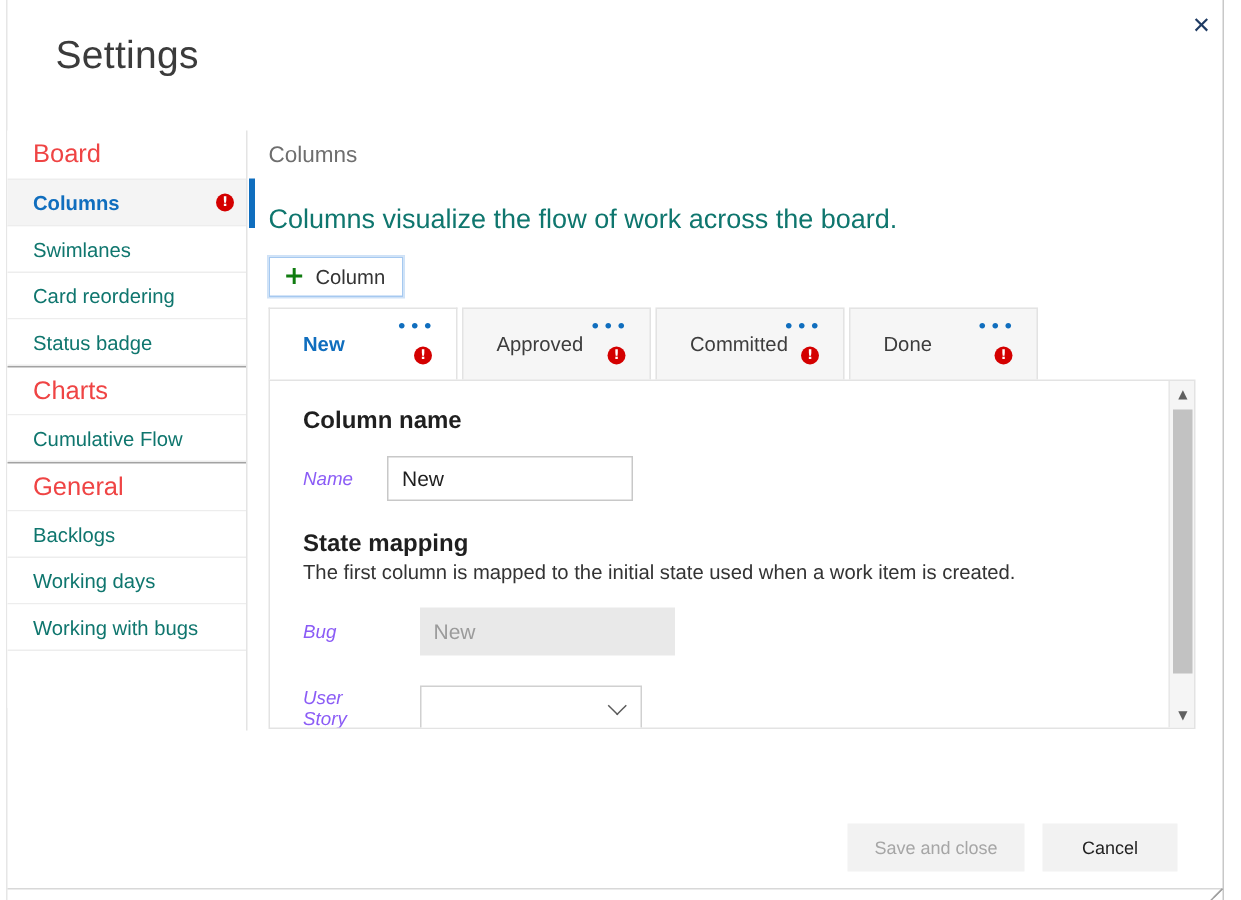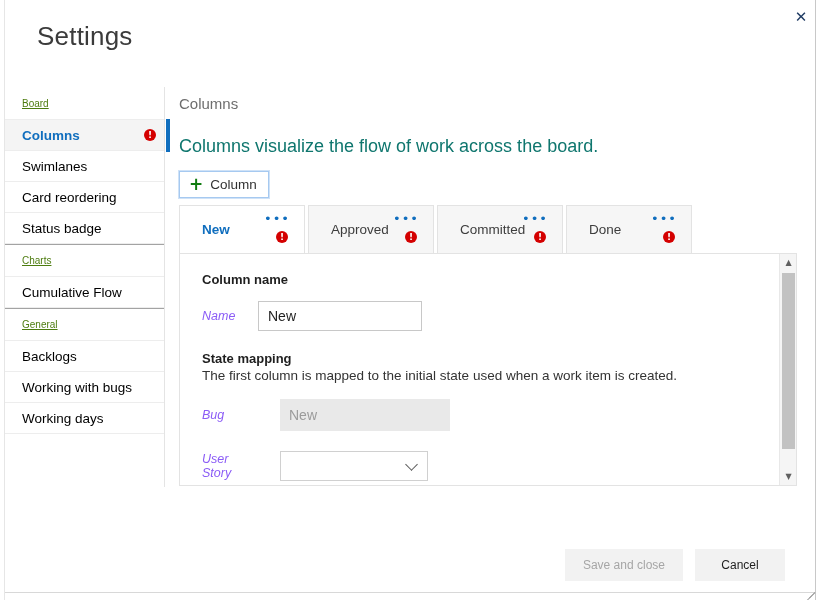--- a/index.html
+++ b/index.html
@@ -60,36 +60,35 @@
     position: absolute;
     left: 164px; top: 87px;
     width: 1px; height: 400px;
     background: #e4e4e4;
   }
 
   .grp-header {
     height: 33px;
     display: flex; align-items: center;
     padding-left: 17px;
-    font-size: 10px;
-    color: #4d7c0f;
+    font-size: 17px;
+    color: #ef4444;
     font-weight: 400;
     border-bottom: 1px solid #ededed;
     background: #fff;
-    text-decoration: underline;
   }
   .grp-header.spaced { border-top: 1px solid #a3a3a3; }
 
   .side-item {
     position: relative;
     height: 31px;
     display: flex; align-items: center;
     padding-left: 17px; padding-right: 8px;
     font-size: 13.5px;
-    color: #000000;
+    color: #0f766e;
     border-bottom: 1px solid #ededed;
     cursor: pointer;
     background: #fff;
   }
   .side-item.selected {
     background: #f4f4f4;
     color: #106ebe;
     font-weight: bold;
   }
   .side-item.selected::after {
@@ -211,21 +210,21 @@
     overflow: hidden;
   }
   .panel-inner {
     position: absolute;
     left: 0; top: 0;
     width: 600px;
     padding: 18px 0 0 22px;
   }
 
   .sect-title {
-    font-size: 13px;
+    font-size: 16px;
     font-weight: bold;
     color: #1f1f1f;
     margin: 0 0 14px 0;
   }
   .sect-sub {
     font-size: 13.5px;
     color: #333;
     margin: 0 0 16px 0;
   }
 
@@ -388,24 +387,24 @@
       </div>
       <div class="grp-header spaced">Charts</div>
       <div class="side-item">
         <span class="label">Cumulative Flow</span>
       </div>
       <div class="grp-header spaced">General</div>
       <div class="side-item">
         <span class="label">Backlogs</span>
       </div>
       <div class="side-item">
+        <span class="label">Working days</span>
+      </div>
+      <div class="side-item">
         <span class="label">Working with bugs</span>
-      </div>
-      <div class="side-item">
-        <span class="label">Working days</span>
       </div>
     </div>
   <div class="side-divider"></div>
 
   <div class="content">
     <div class="content-title">Columns</div>
     <div class="content-desc">Columns visualize the flow of work across the board.</div>
     <div class="add-col-btn">
       <span class="plus">+</span>
       <span>Column</span>

